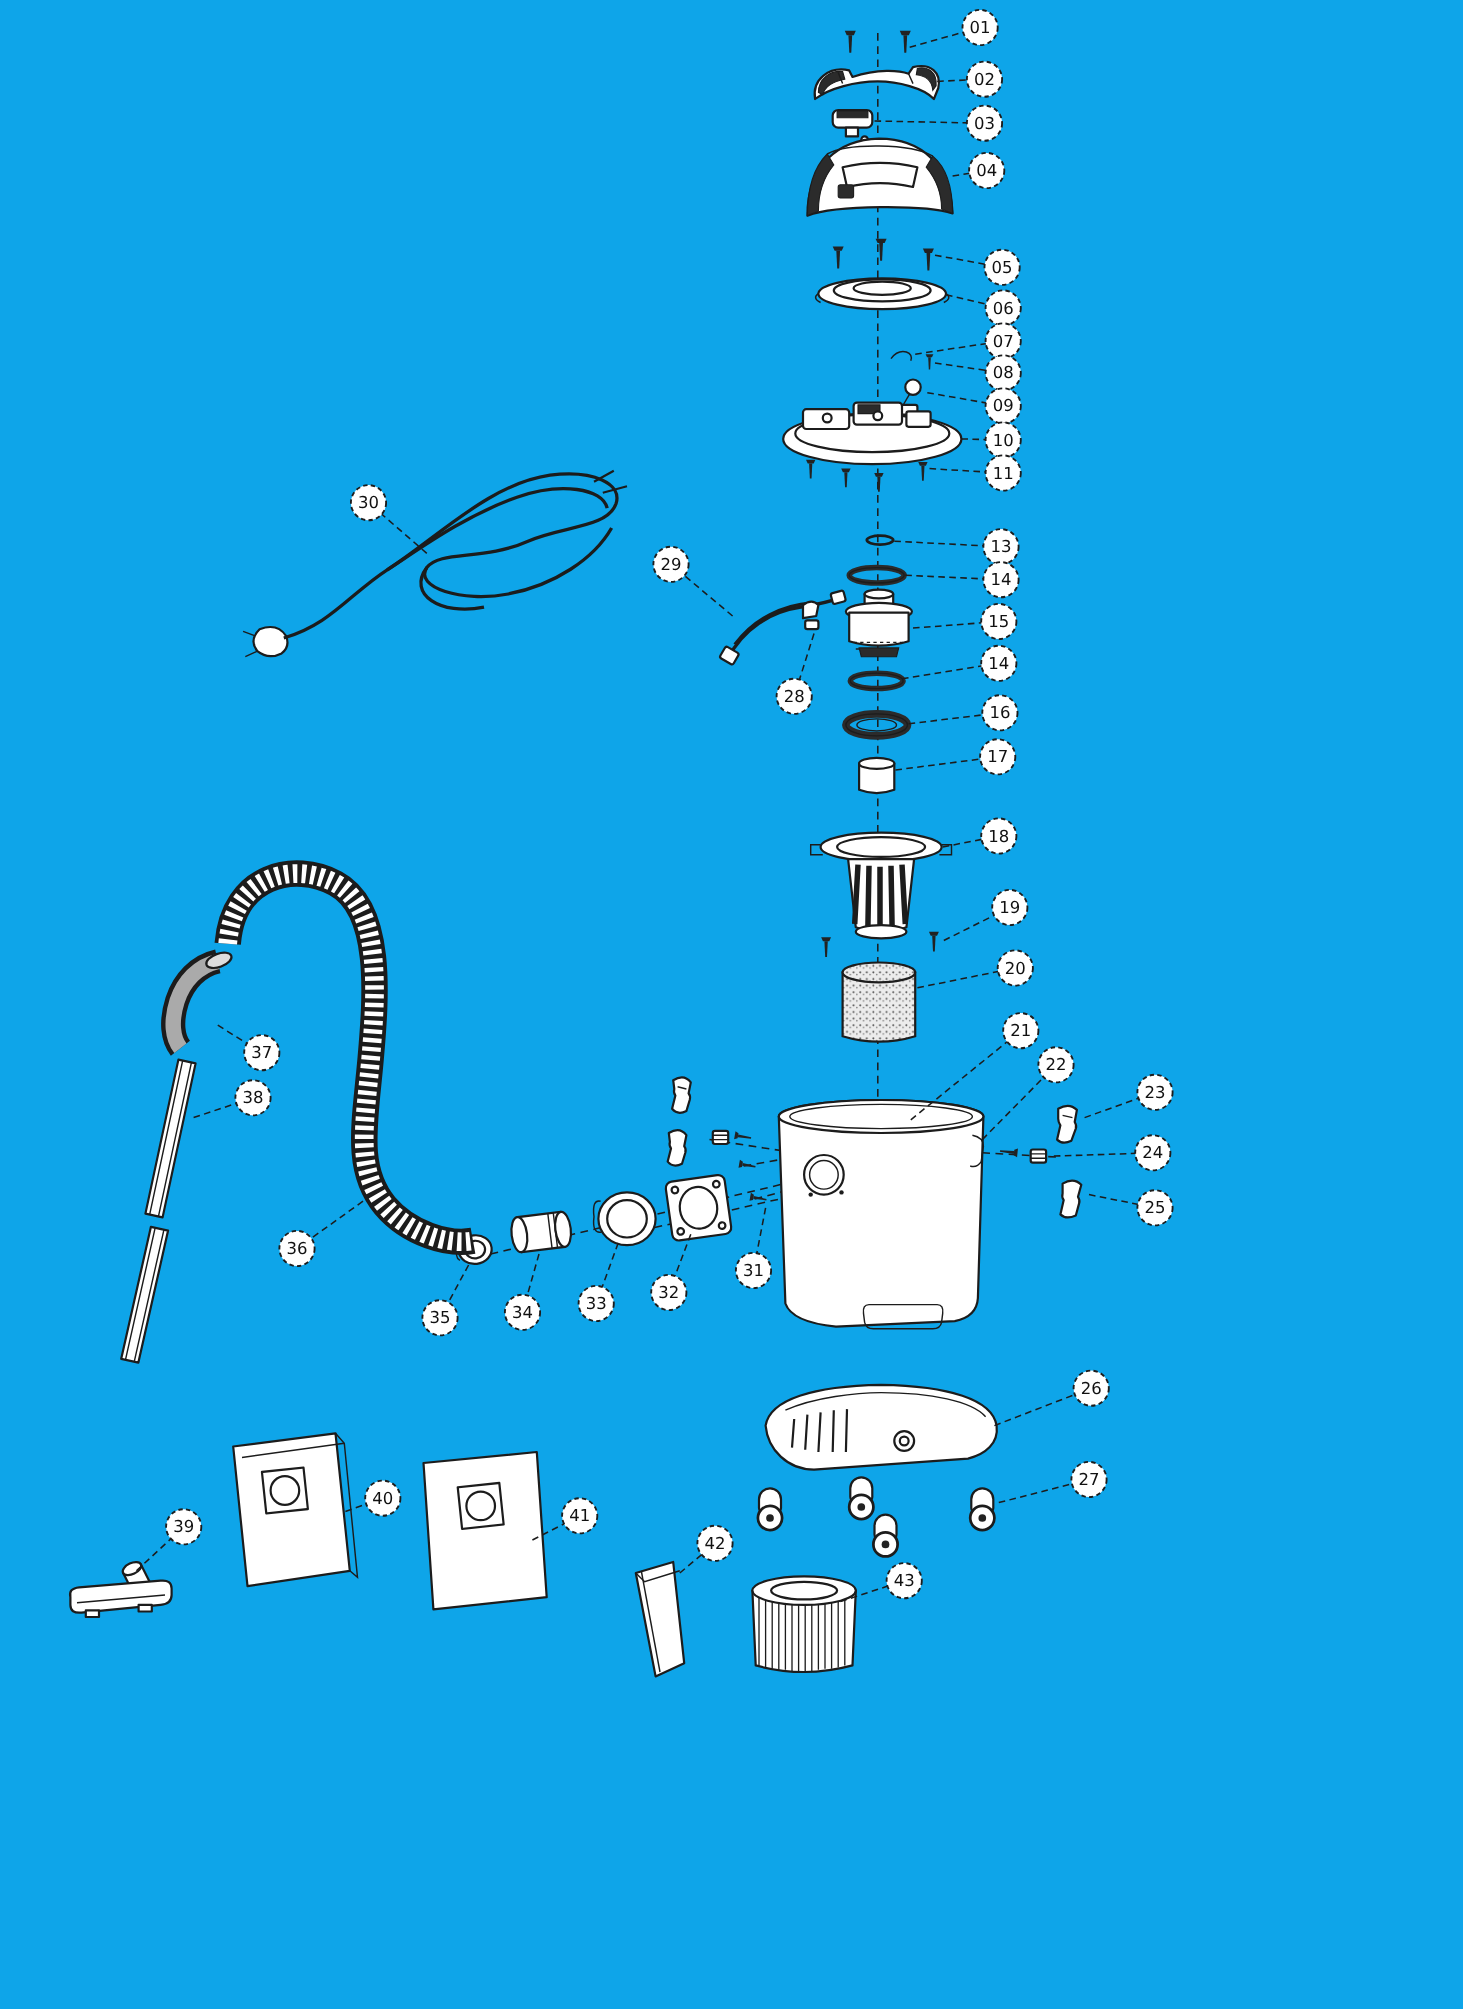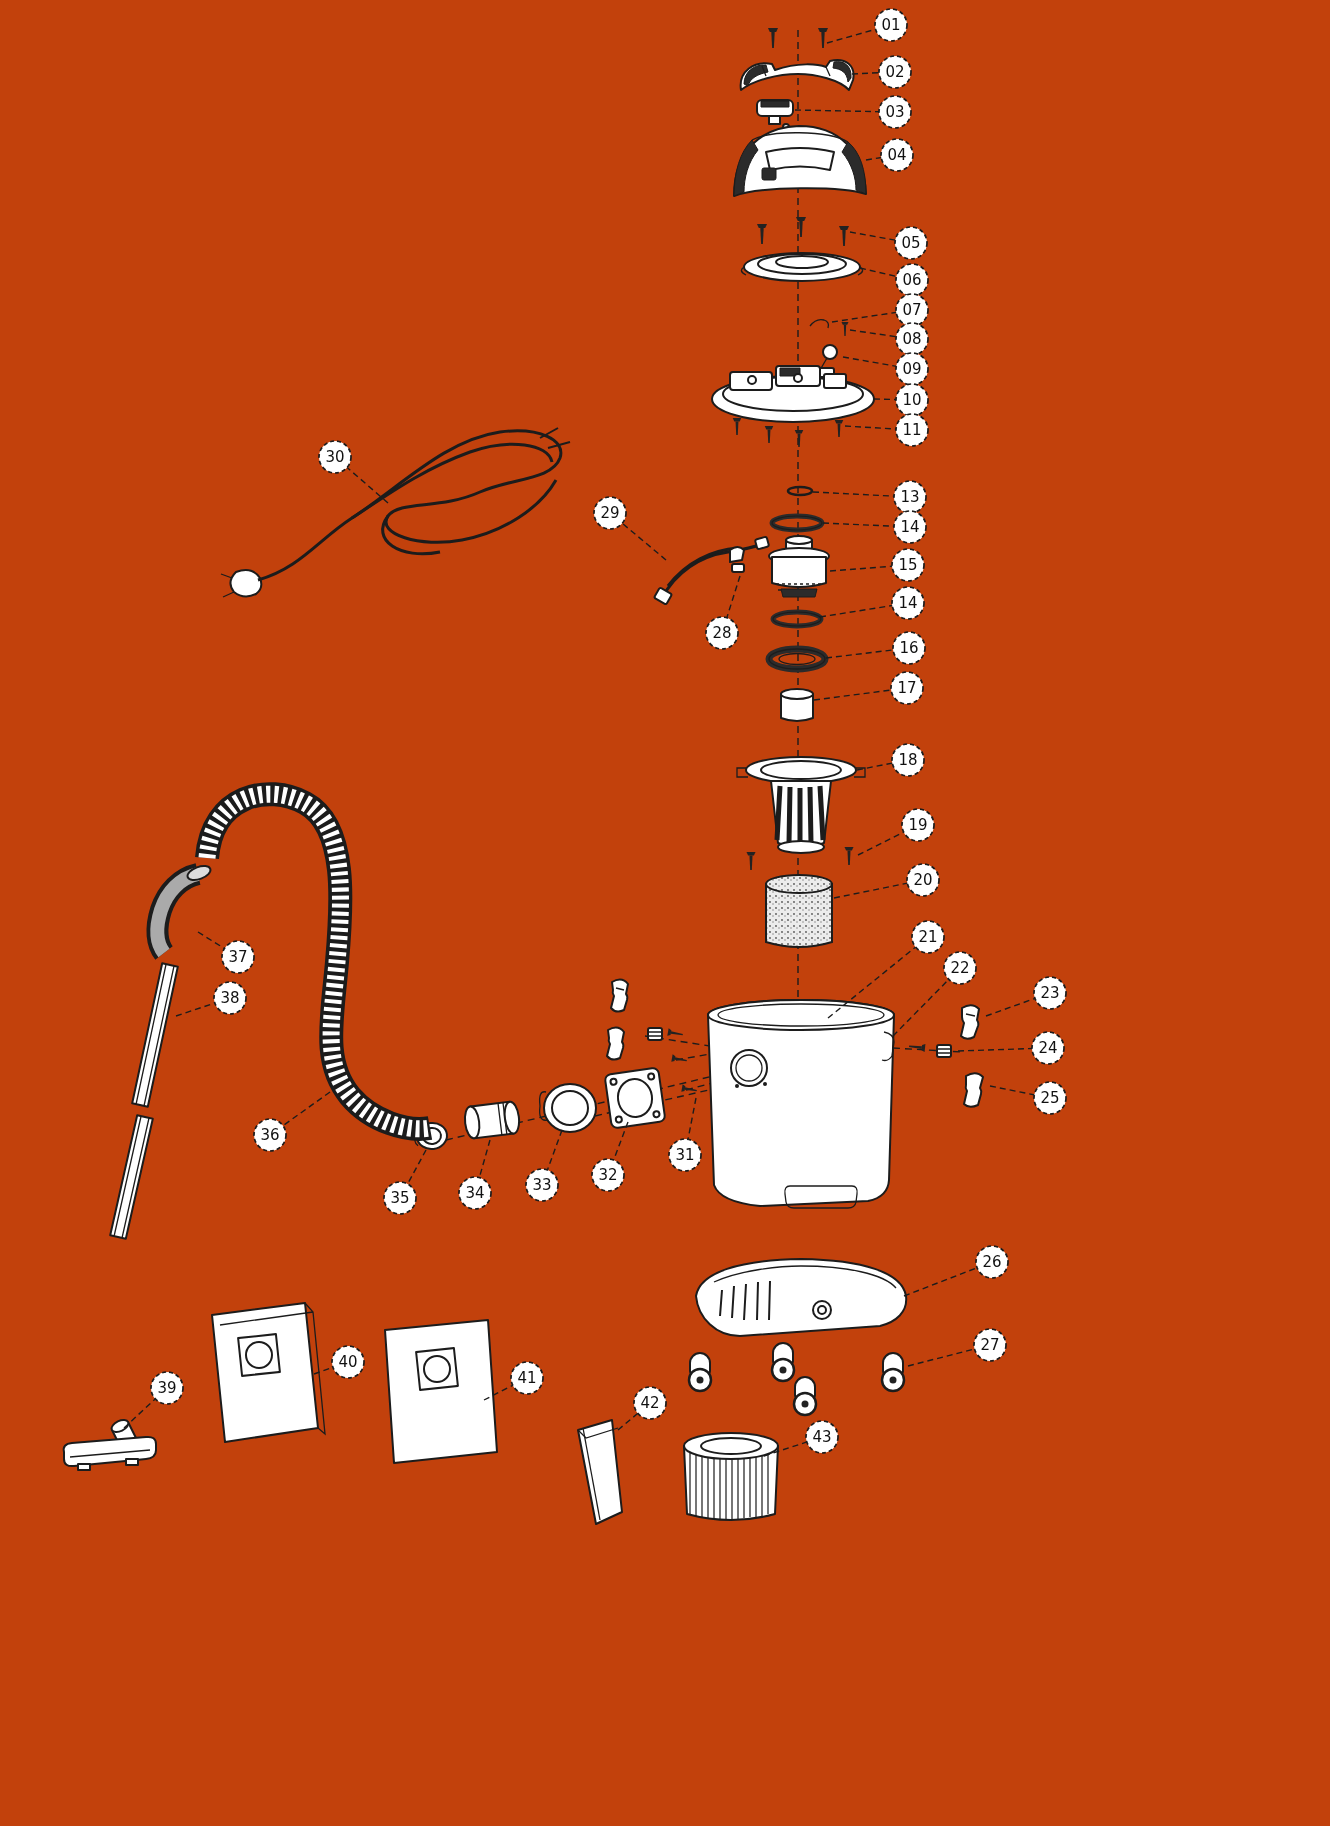--- a/index.html
+++ b/index.html
@@ -1,16 +1,16 @@
 <!DOCTYPE html>
 <html><head>
 <meta charset="utf-8">
 <style>
   html,body{margin:0;padding:0;background:#fff;}
-  #stage{position:relative;width:1330px;height:1826px;background:#c2410c;overflow:hidden;}
+  #stage{position:relative;width:1330px;height:1826px;background:#0ea5e9;overflow:hidden;}
   svg{position:absolute;left:0;top:0;}
   .part{stroke:#1c1c1c;stroke-width:2;fill:#fff;stroke-linejoin:round;stroke-linecap:round;}
   .thin{stroke:#1c1c1c;stroke-width:1.3;fill:none;}
   .dark{fill:#2b2b2b;stroke:#1c1c1c;stroke-width:1;}
   .axis{stroke:#1c1c1c;stroke-width:1.4;stroke-dasharray:7 5;fill:none;}
   .leader{stroke:#1c1c1c;stroke-width:1.4;stroke-dasharray:6 4;}
   .callout-circle{fill:#fff;stroke:#1c1c1c;stroke-width:1.7;stroke-dasharray:4 3;}
   .callout-text{font:15px "DejaVu Sans", sans-serif;fill:#111;text-anchor:middle;}
 </style>
 </head>

